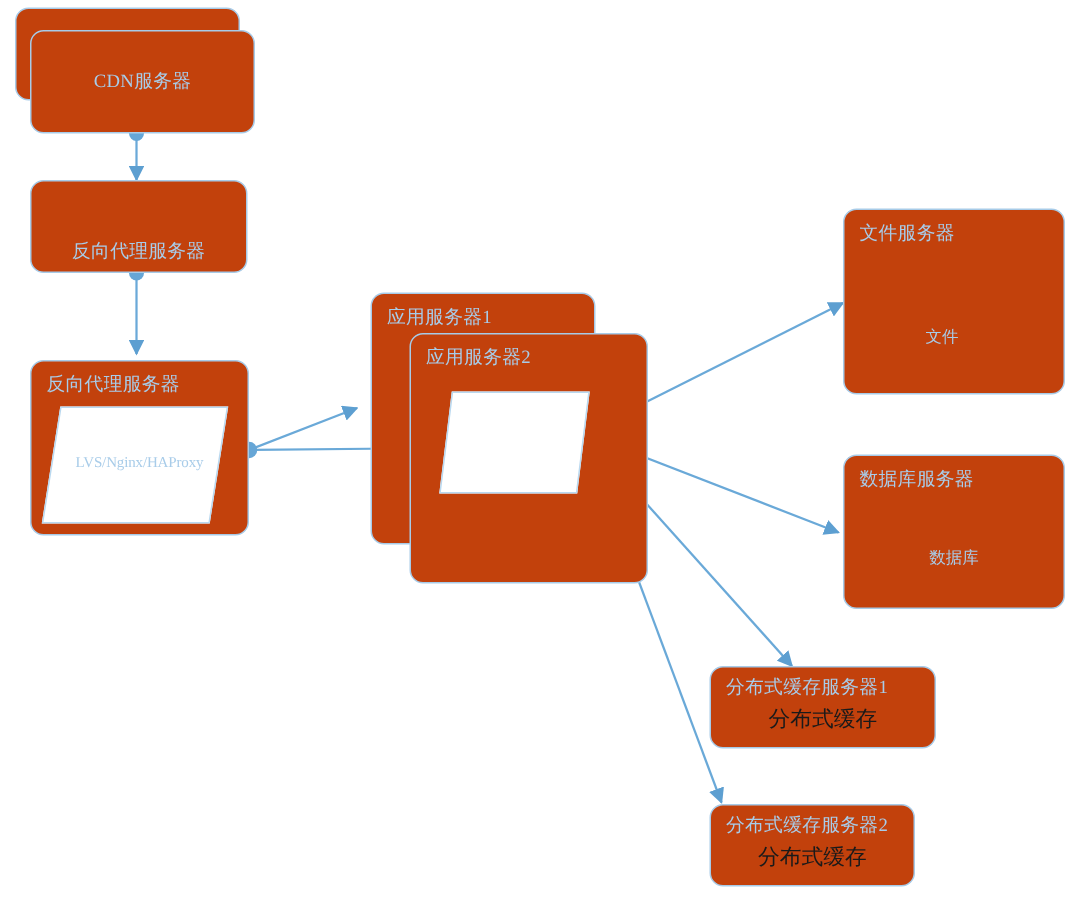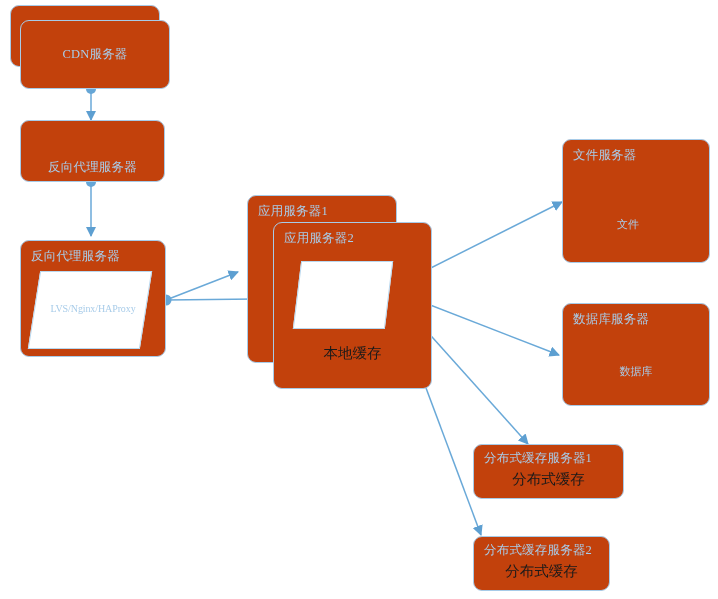--- a/index.html
+++ b/index.html
@@ -158,21 +158,20 @@
 </div>
 
 <div class="node" style="left:247px; top:195px; width:150px; height:168px;">
   <div class="node-title lefted" style="top:9px;">应用服务器1</div>
 </div>
 
 <div class="node" style="left:273px; top:222px; width:159px; height:167px;">
   <div class="node-title lefted" style="top:9px;">应用服务器2</div>
   <div class="para" style="left:23px; top:38px; width:92px; height:68px;
               transform: skewX(-7deg);"></div>
-  <div class="body-label" style="top:121px;">本地缓存</div>
 </div>
 
 <div class="node" style="left:562px; top:139px; width:148px; height:124px;">
   <div class="node-title lefted" style="top:9px;">文件服务器</div>
 </div>
 <div class="shape-label small" style="left:592px; top:217px; width:72px; right:auto;">文件</div>
 
 <div class="node" style="left:562px; top:303px; width:148px; height:103px;">
   <div class="node-title lefted" style="top:9px;">数据库服务器</div>
 </div>

